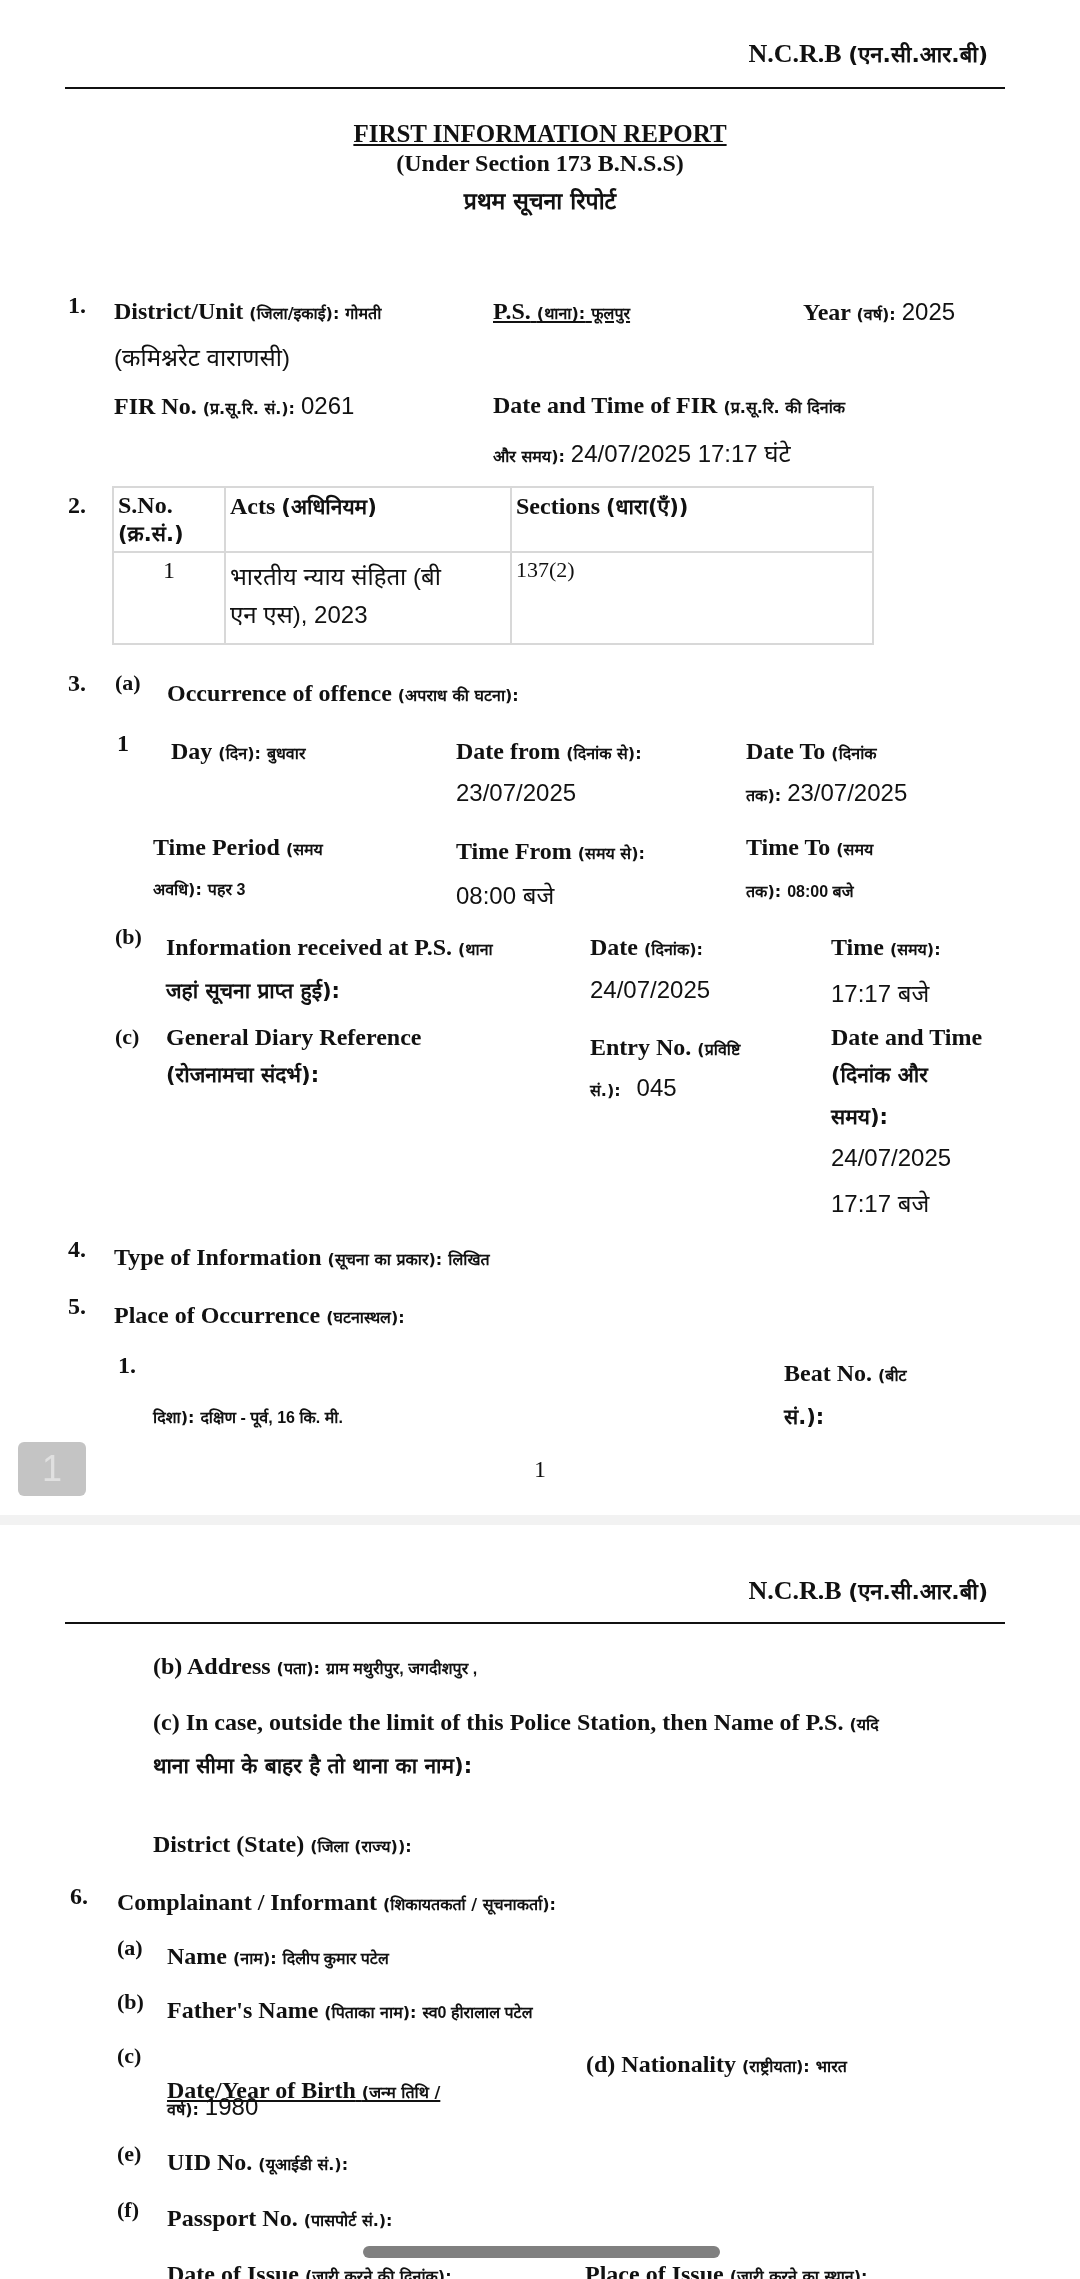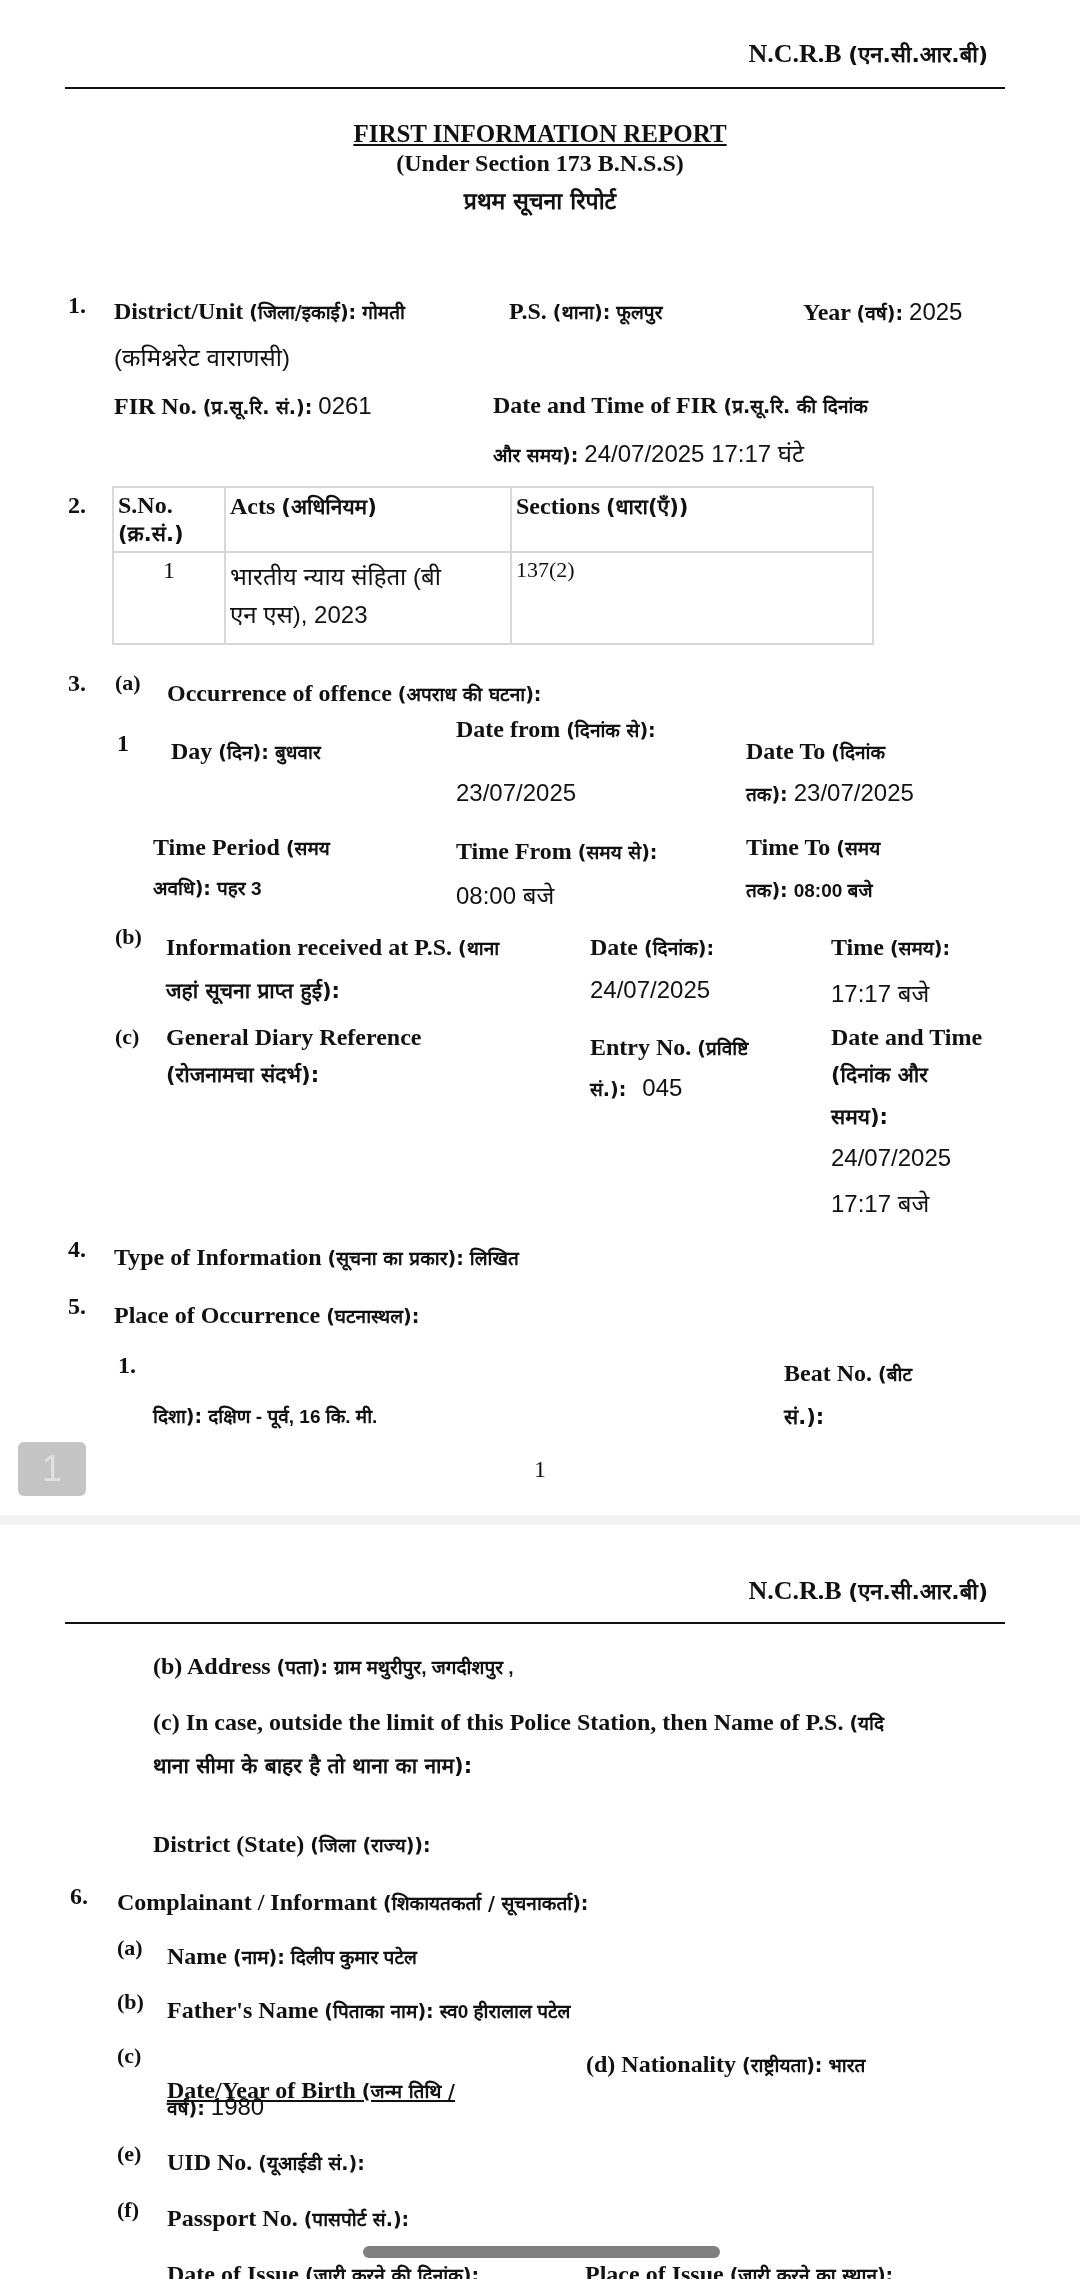--- a/index.html
+++ b/index.html
@@ -7,21 +7,21 @@
   body { font-family: "Liberation Serif", "DejaVu Serif", serif; color: #111; position: relative; }
   .page { position: absolute; left: 0; width: 1080px; background: #fff; }
   .page1 { top: 0; height: 1515px; }
   .page-gap { position: absolute; left: 0; top: 1515px; width: 1080px; height: 10px; background: #f2f2f2; }
   .page2 { top: 1525px; height: 754px; }
   .abs { position: absolute; white-space: nowrap; }
   .b { font-weight: bold; }
   .hi { font-family: "DejaVu Sans", "Liberation Sans", sans-serif; }
   .val { font-family: "Liberation Sans", "DejaVu Sans", sans-serif; font-weight: normal; font-size: 24px; }
   .lbl { font-size: 24px; font-weight: bold; }
-  .lbl .hi { font-size: 19px; font-weight: bold; }
+  .lbl .hi { font-size: 16px; font-weight: bold; }
   .num { font-size: 24px; font-weight: bold; }
   .sub { font-size: 22px; }
   .hdr-right { right: 92px; top: 38px; font-size: 26px; font-weight: bold; }
   .hdr-right .hi { font-size: 22px; }
   .rule { position: absolute; left: 65px; width: 940px; height: 2px; background: #111; }
   .center { left: 0; width: 1080px; text-align: center; }
   .title1 { top: 120px; font-size: 25px; font-weight: bold; text-decoration: underline; }
   .title2 { top: 150px; font-size: 24px; font-weight: bold; }
   .title3 { top: 184px; font-size: 23px; font-weight: bold; }
   .title4 { top: 228px; font-size: 23px; font-weight: bold; }
@@ -46,21 +46,21 @@
   <div class="abs center title2">(Under Section 173 B.N.S.S)</div>
   <div class="abs center title3 hi">प्रथम सूचना रिपोर्ट</div>
 
   <div class="abs num" style="left:68px; top:292px;">1.</div>
   <div class="abs lbl" style="left:114px; top:298px;">
     <span>District/Unit</span>
     <span class="hi">(जिला/इकाई):</span>
     <span class="val hi">गोमती</span>
   </div>
   <div class="abs val hi" style="left:114px; top:340px;">(कमिश्नरेट वाराणसी)</div>
-  <div class="abs lbl" style="left:509px; top:298px;">
+  <div class="abs lbl" style="left:493px; top:298px;text-decoration:underline;">
     <span>P.S.</span>
     <span class="hi">(थाना):</span>
     <span class="val hi">फूलपुर</span>
   </div>
   <div class="abs lbl" style="left:803px; top:298px;">
     <span>Year</span>
     <span class="hi">(वर्ष):</span>
     <span class="val">2025</span>
   </div>
 
@@ -112,21 +112,21 @@
     <span>Occurrence of offence</span>
     <span class="hi">(अपराध की घटना):</span>
   </div>
 
   <div class="abs num" style="left:117px; top:730px;">1</div>
   <div class="abs lbl" style="left:171px; top:738px;">
     <span>Day</span>
     <span class="hi">(दिन):</span>
     <span class="val hi">बुधवार</span>
   </div>
-  <div class="abs lbl" style="left:456px; top:716px;">
+  <div class="abs lbl" style="left:456px; top:738px;">
     <span>Date from</span>
     <span class="hi">(दिनांक से):</span>
   </div>
   <div class="abs val" style="left:456px; top:779px;">23/07/2025</div>
   <div class="abs lbl" style="left:746px; top:738px;">
     <span>Date To</span>
     <span class="hi">(दिनांक</span>
   </div>
   <div class="abs lbl" style="left:746px; top:779px;">
     <span class="hi">तक):</span>

